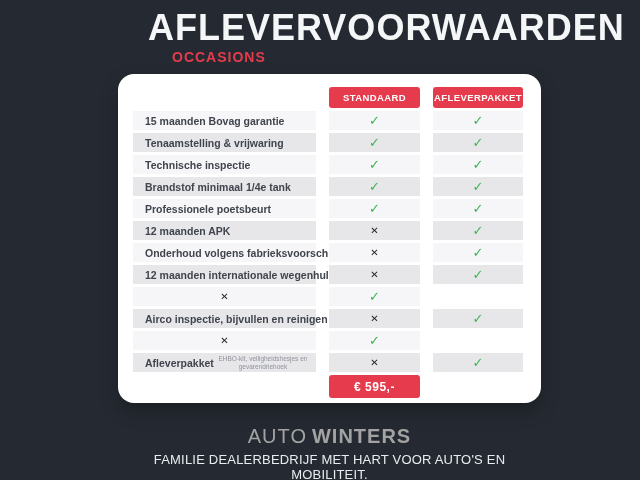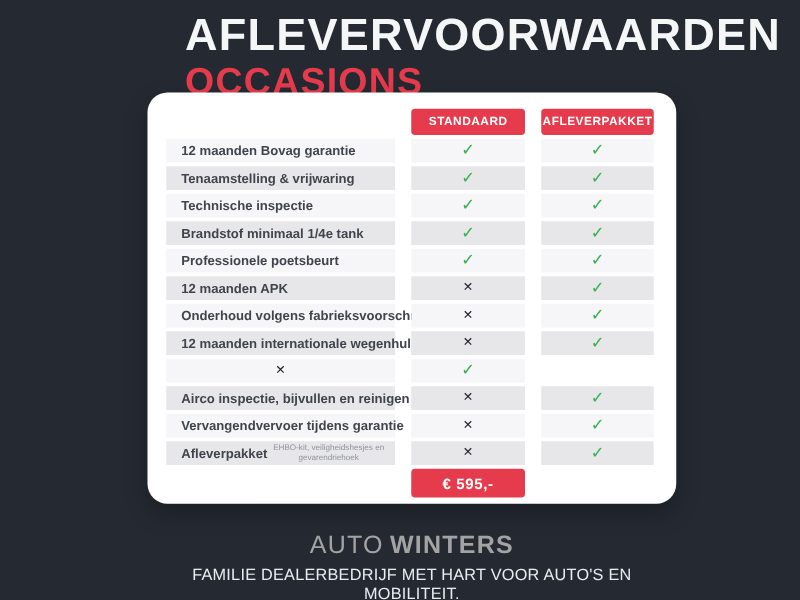--- a/index.html
+++ b/index.html
@@ -12,21 +12,21 @@
   body{
     background:var(--bg);
     font-family:"Liberation Sans", sans-serif;
     position:relative; overflow:hidden;
   }
   .stage{position:absolute; left:118px; top:0; width:423px; height:480px;}
 
   
   .poster-header{padding:9px 0 0 30px;}
   .title{font-size:36px; font-weight:800; color:var(--heading); letter-spacing:1px; line-height:1.05;}
-  .subtitle{font-size:30px; font-weight:800; color:var(--red); letter-spacing:1px; margin-top:2px;}
+  .subtitle{font-size:14px; font-weight:800; color:var(--red); letter-spacing:1px; margin-top:2px;margin-left:24px;}
 
   
   .card{
     position:absolute; left:0; top:74px; width:423px; height:329px;
     background:var(--card); border-radius:16px;
     box-shadow:0 8px 18px rgba(0,0,0,.28);
   }
   .cols{display:grid; grid-template-columns:183px 91px 90px; column-gap:13px; padding-left:15px;}
   .colhead-row{padding-top:13px;}
   .col-btn{
@@ -77,21 +77,21 @@
 
     <div class="cols colhead-row">
       <div></div>
       <button class="col-btn">STANDAARD</button>
       <button class="col-btn">AFLEVERPAKKET</button>
     </div>
 
     <div class="rows">
         <div class="cols row odd">
         <div class="cell label-cell">
-          <span class="feature-label">12 maanden Bovag garantie</span>
+          <span class="feature-label">15 maanden Bovag garantie</span>
 
         </div>
         <div class="cell mark-cell">
           <span class="mark check">✓</span>
         </div>
         <div class="cell mark-cell">
           <span class="mark check">✓</span>
         </div>
       </div>
         <div class="cols row even">
@@ -192,24 +192,20 @@
 
         </div>
         <div class="cell mark-cell">
           <span class="mark cross">✕</span>
         </div>
         <div class="cell mark-cell">
           <span class="mark check">✓</span>
         </div>
       </div>
         <div class="cols row odd">
-        <div class="cell label-cell">
-          <span class="feature-label">Vervangendvervoer tijdens garantie</span>
-
-        </div>
         <div class="cell mark-cell">
           <span class="mark cross">✕</span>
         </div>
         <div class="cell mark-cell">
           <span class="mark check">✓</span>
         </div>
       </div>
         <div class="cols row even">
         <div class="cell label-cell">
           <span class="feature-label">Afleverpakket</span>

